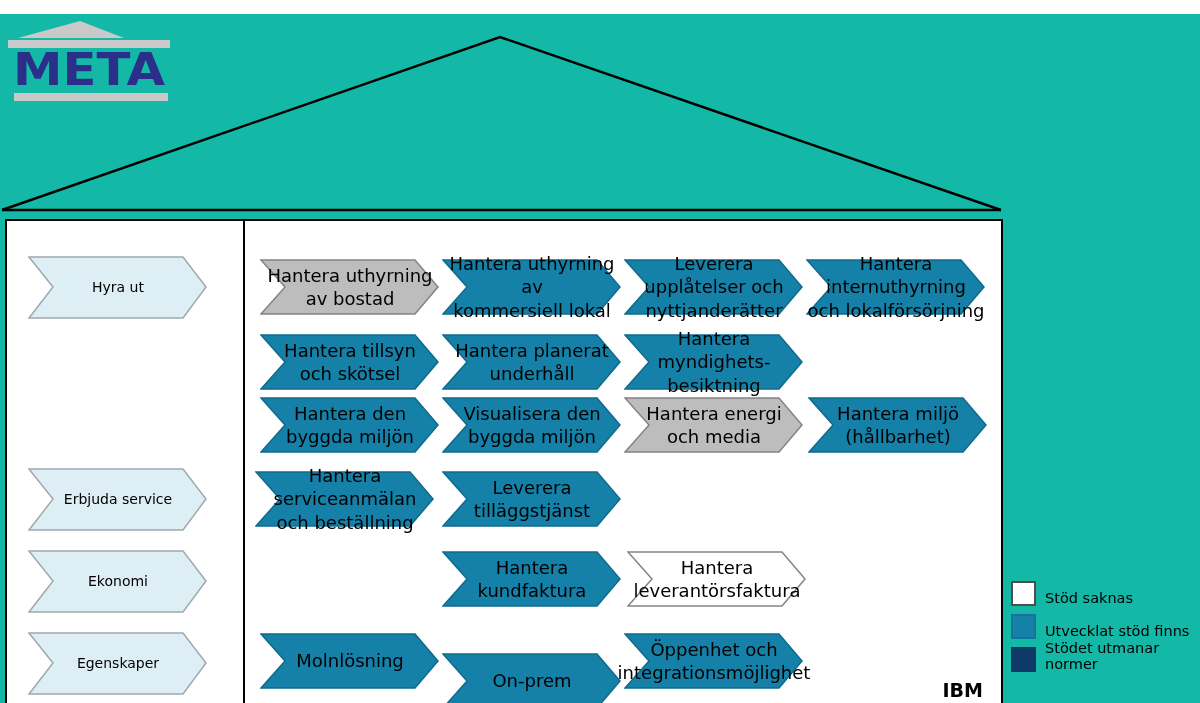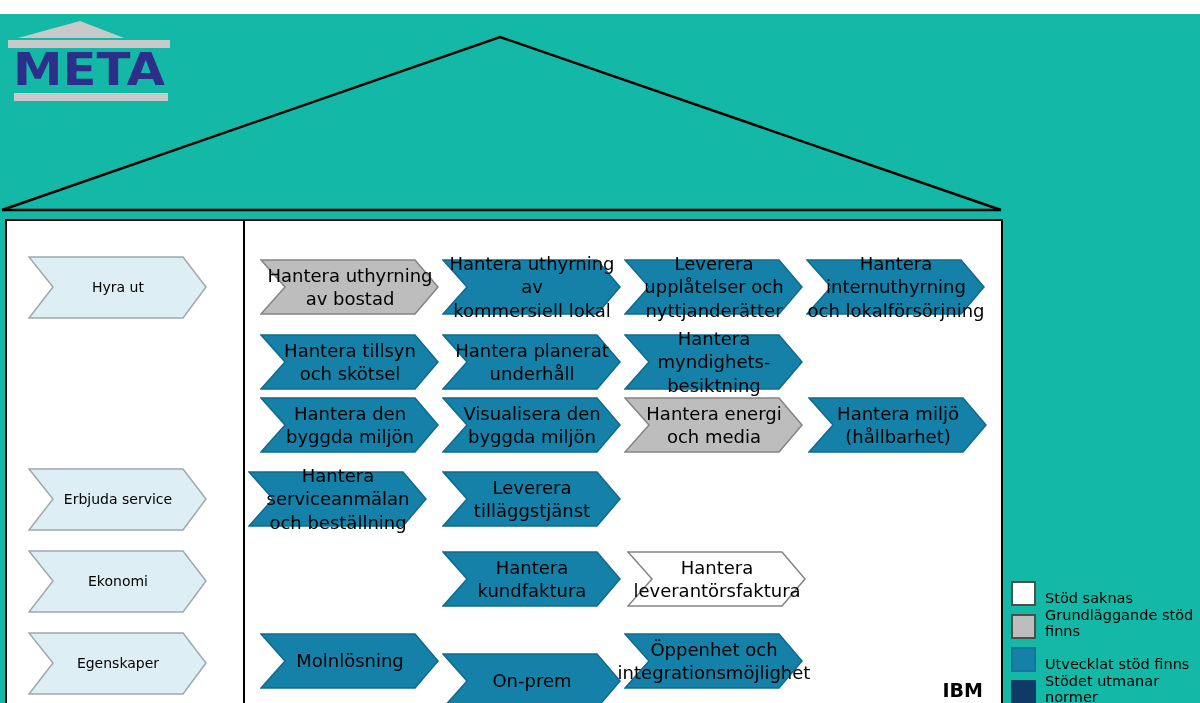--- a/index.html
+++ b/index.html
@@ -176,21 +176,21 @@
 och media</div>
     </div>
     <div class="arrow proc" style="left:563px;top:176px" data-status="teal">
       <svg class="shape" width="180" height="56" viewBox="0 0 180 56">
           <polygon points="1,1 155,1 178,28 155,55 1,55 25,28"></polygon>
         </svg>
       <div class="lbl">Hantera miljö
 (hållbarhet)</div>
     </div>
 
-    <div class="arrow proc" style="left:3px;top:250px" data-status="teal">
+    <div class="arrow proc" style="left:10px;top:250px" data-status="teal">
       <svg class="shape" width="180" height="56" viewBox="0 0 180 56">
           <polygon points="1,1 155,1 178,28 155,55 1,55 25,28"></polygon>
         </svg>
       <div class="lbl">Hantera serviceanmälan
 och beställning</div>
     </div>
     <div class="arrow proc" style="left:197px;top:250px" data-status="teal">
       <svg class="shape" width="180" height="56" viewBox="0 0 180 56">
           <polygon points="1,1 155,1 178,28 155,55 1,55 25,28"></polygon>
         </svg>
@@ -234,24 +234,20 @@
 
     <div id="ibm">IBM</div>
   </div>
 
   <div id="legend">
     <div class="legend-item">
       <span class="swatch" data-status="white"></span>
       <span class="legend-label">Stöd saknas</span>
     </div>
     <div class="legend-item">
-      <span class="swatch" data-status="gray"></span>
-      <span class="legend-label">Grundläggande stöd finns</span>
-    </div>
-    <div class="legend-item">
       <span class="swatch" data-status="teal"></span>
       <span class="legend-label">Utvecklat stöd finns</span>
     </div>
     <div class="legend-item">
       <span class="swatch" data-status="navy"></span>
       <span class="legend-label">Stödet utmanar normer</span>
     </div>
   </div>
 
 </div>

